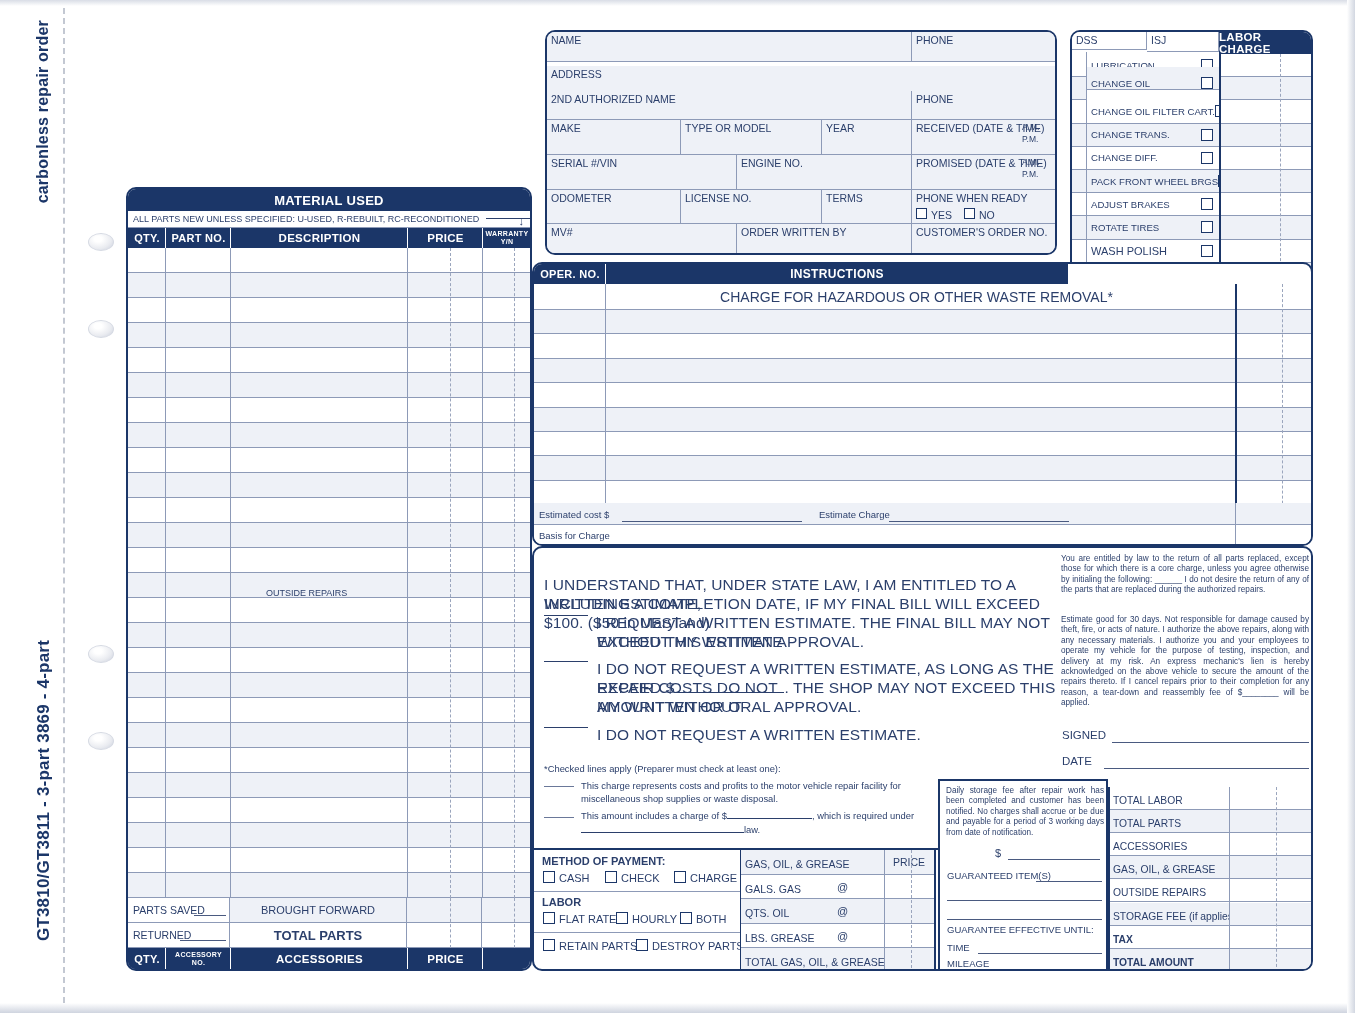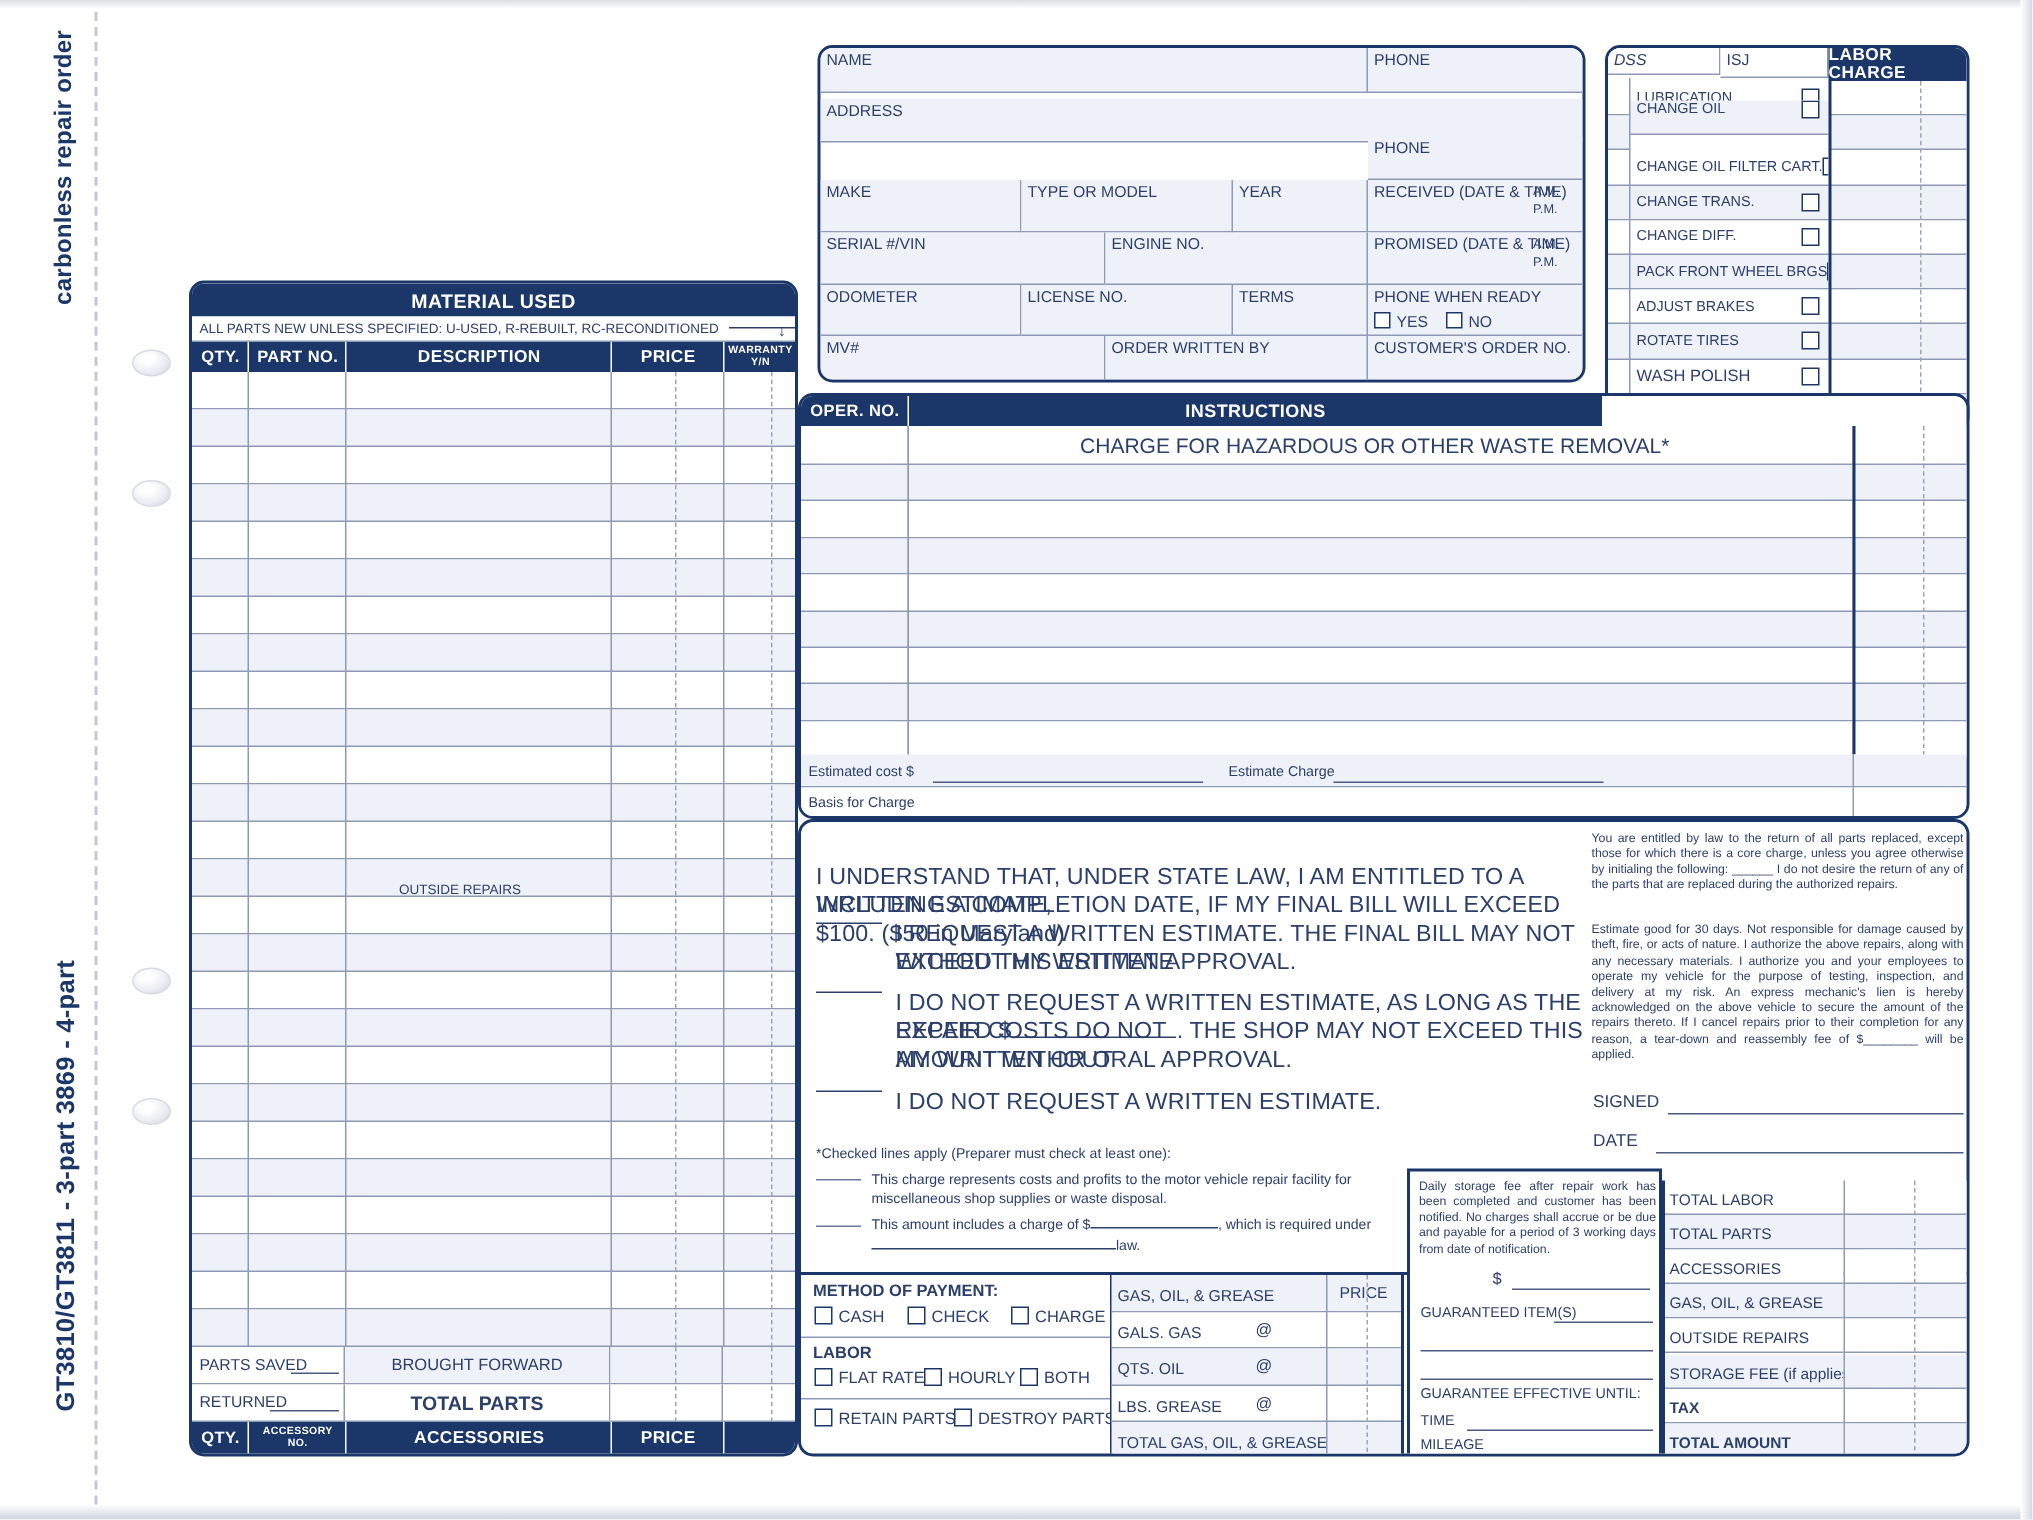--- a/index.html
+++ b/index.html
@@ -246,20 +246,23 @@
       <span>NAME</span>
     </div>
     <div class="cell nor" style="left:365px;top:0;width:143px;height:30px;">
       <span>PHONE</span>
     </div>
 
     <div class="cell nor" style="left:0;top:34px;width:508px;height:29px;">
       <span>ADDRESS</span>
     </div>
 
+    <div class="cell" style="left:0;top:59px;width:365px;height:29px;">
+      <span>2ND AUTHORIZED NAME</span>
+    </div>
     <div class="cell nor" style="left:365px;top:59px;width:143px;height:29px;">
       <span>PHONE</span>
     </div>
 
     <div class="cell" style="left:0;top:88px;width:134px;height:35px;">
       <span>MAKE</span>
     </div>
     <div class="cell" style="left:134px;top:88px;width:141px;height:35px;">
       <span>TYPE OR MODEL</span>
     </div>
@@ -306,36 +309,36 @@
     </div>
     <div class="cell nob" style="left:190px;top:192px;width:175px;height:29px;">
       <span>ORDER WRITTEN BY</span>
     </div>
     <div class="cell nob nor" style="left:365px;top:192px;width:143px;height:29px;">
       <span>CUSTOMER'S ORDER NO.</span>
     </div>
   </div>
 
   <div class="panel" id="labor-panel">
-    <div class="cell white" style="left:0;top:0;width:75px;height:18px;font-style:italic;">
+    <div class="cell white" style="left:0;top:0;width:75px;height:18px;">
       <span>DSS</span>
     </div>
     <div class="cell white" style="left:75px;top:0;width:72px;height:20px;">
       <span>ISJ</span>
     </div>
     <div class="bluebar" style="left:147px;top:0;width:92px;height:22px;font-size:11.5px;">LABOR CHARGE</div>
 
     <div id="labor-rows">
         <div class="cell white" style="left: 14px; top: 22px; width: 133px; height: 23.2px; padding: 0px; border-right: none; display: flex; align-items: center;">
           <span style="font-size: 9.6px; padding-left: 5px; flex: 1 1 0%; white-space: nowrap;">LUBRICATION</span>
           <span style="width: 12px; height: 12px; border: 1.6px solid rgb(27, 54, 104); background: rgb(255, 255, 255); margin-right: 6px; flex: 0 0 auto;"></span>
         </div>
         <div class="cell white" style="left: 0px; top: 22px; width: 14px; height: 23.2px; border-right: none;"></div>
         <div class="cell white" style="left: 147px; top: 22px; width: 94px; height: 23.2px; border-right: none;"></div>
-        <div class="cell " style="left: 14px; top: 35px; width: 133px; height: 23.2px; padding: 0px; border-right: none; display: flex; align-items: flex-start;">
+        <div class="cell " style="left: 14px; top: 35px; width: 133px; height: 23.2px; padding: 0px; border-right: none; display: flex; align-items: flex-end;">
           <span style="font-size: 9.6px; padding-left: 5px; flex: 1 1 0%; white-space: nowrap;">CHANGE OIL</span>
           <span style="width: 12px; height: 12px; border: 1.6px solid rgb(27, 54, 104); background: rgb(255, 255, 255); margin-right: 6px; flex: 0 0 auto;"></span>
         </div>
         <div class="cell " style="left: 0px; top: 45.2px; width: 14px; height: 23.2px; border-right: none;"></div>
         <div class="cell " style="left: 147px; top: 45.2px; width: 94px; height: 23.2px; border-right: none;"></div>
         <div class="cell white" style="left: 14px; top: 68.4px; width: 133px; height: 23.2px; padding: 0px; border-right: none; display: flex; align-items: center;">
           <span style="font-size: 9.6px; padding-left: 5px; flex: 1 1 0%; white-space: nowrap;">CHANGE OIL FILTER CART.</span>
           <span style="width: 12px; height: 12px; border: 1.6px solid rgb(27, 54, 104); background: rgb(255, 255, 255); margin-right: 6px; flex: 0 0 auto;"></span>
         </div>
         <div class="cell white" style="left: 0px; top: 68.4px; width: 14px; height: 23.2px; border-right: none;"></div>

